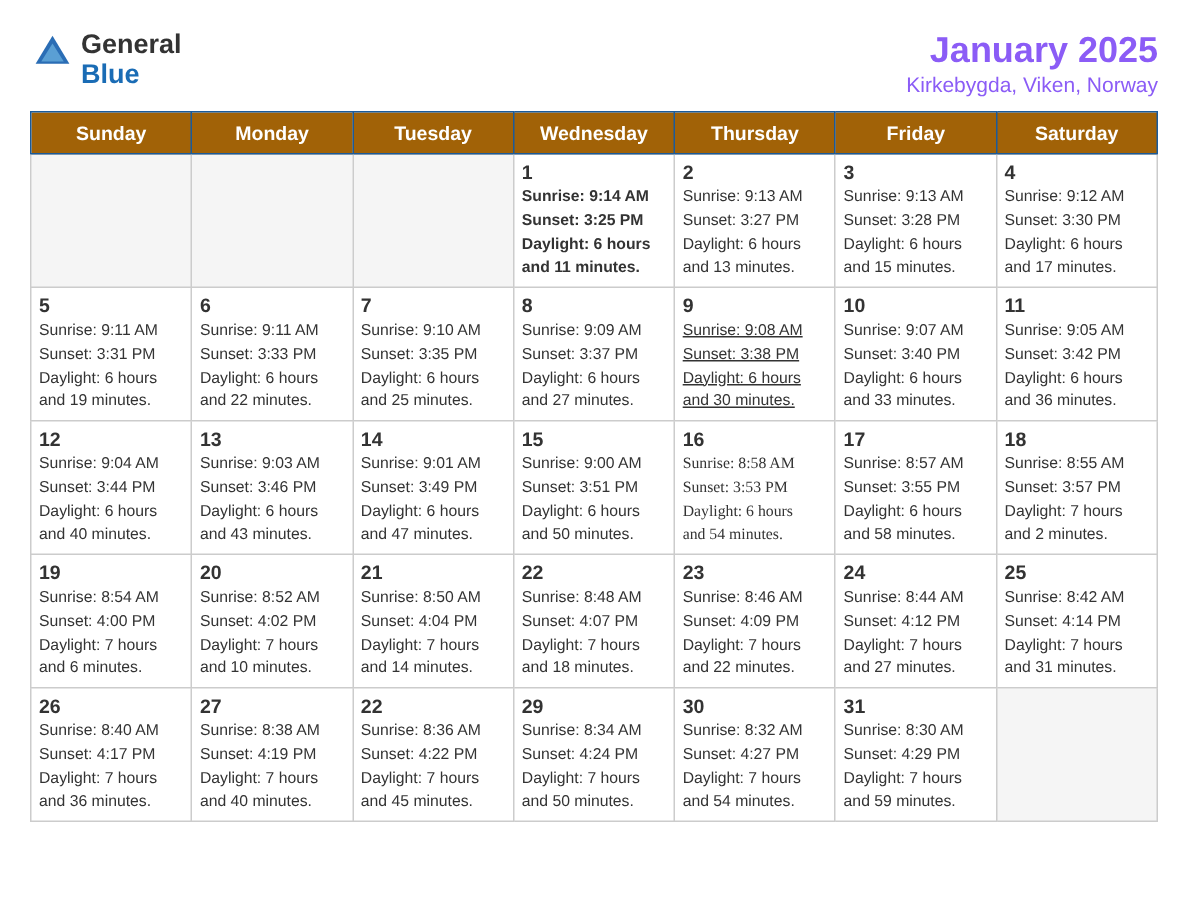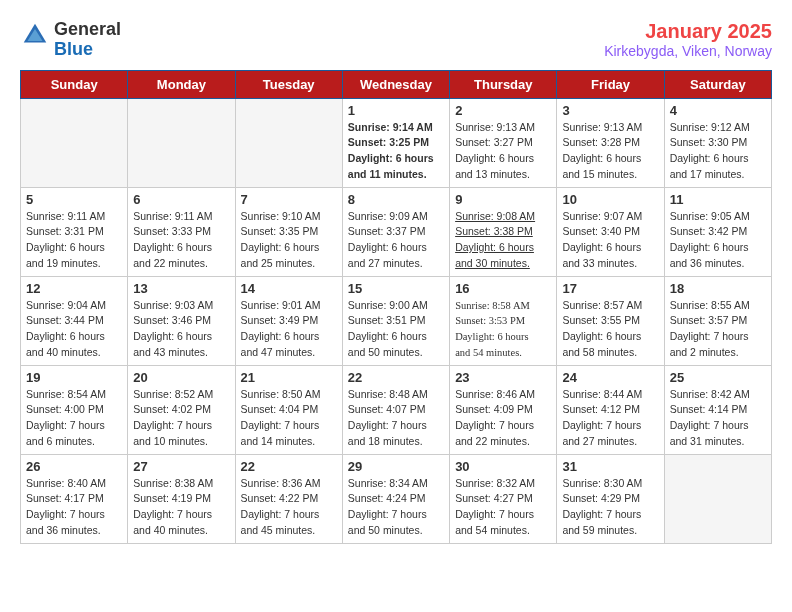--- a/index.html
+++ b/index.html
@@ -29,35 +29,35 @@
     .logo-general { color: #333; }
     .logo-blue { color: #1a6cb5; }
     .logo-icon {
       width: 30px;
       height: 30px;
     }
     .title-block {
       text-align: right;
     }
     .calendar-title {
-      font-size: 20px;
+      font-size: 24px;
       font-weight: bold;
-      color: #ef4444;
+      color: #8b5cf6;
     }
     .calendar-subtitle {
       font-size: 14px;
       color: #8b5cf6;
     }
     .calendar {
       width: 100%;
       border-collapse: collapse;
       border: 1px solid #ccc;
     }
     .calendar th {
-      background-color: #b91c1c;
+      background-color: #a16207;
       color: #fff;
       text-align: center;
       padding: 6px 4px;
       font-size: 13px;
       border: 1px solid #1a5a9a;
     }
     .calendar td {
       border: 1px solid #ccc;
       vertical-align: top;
       padding: 4px 5px;

